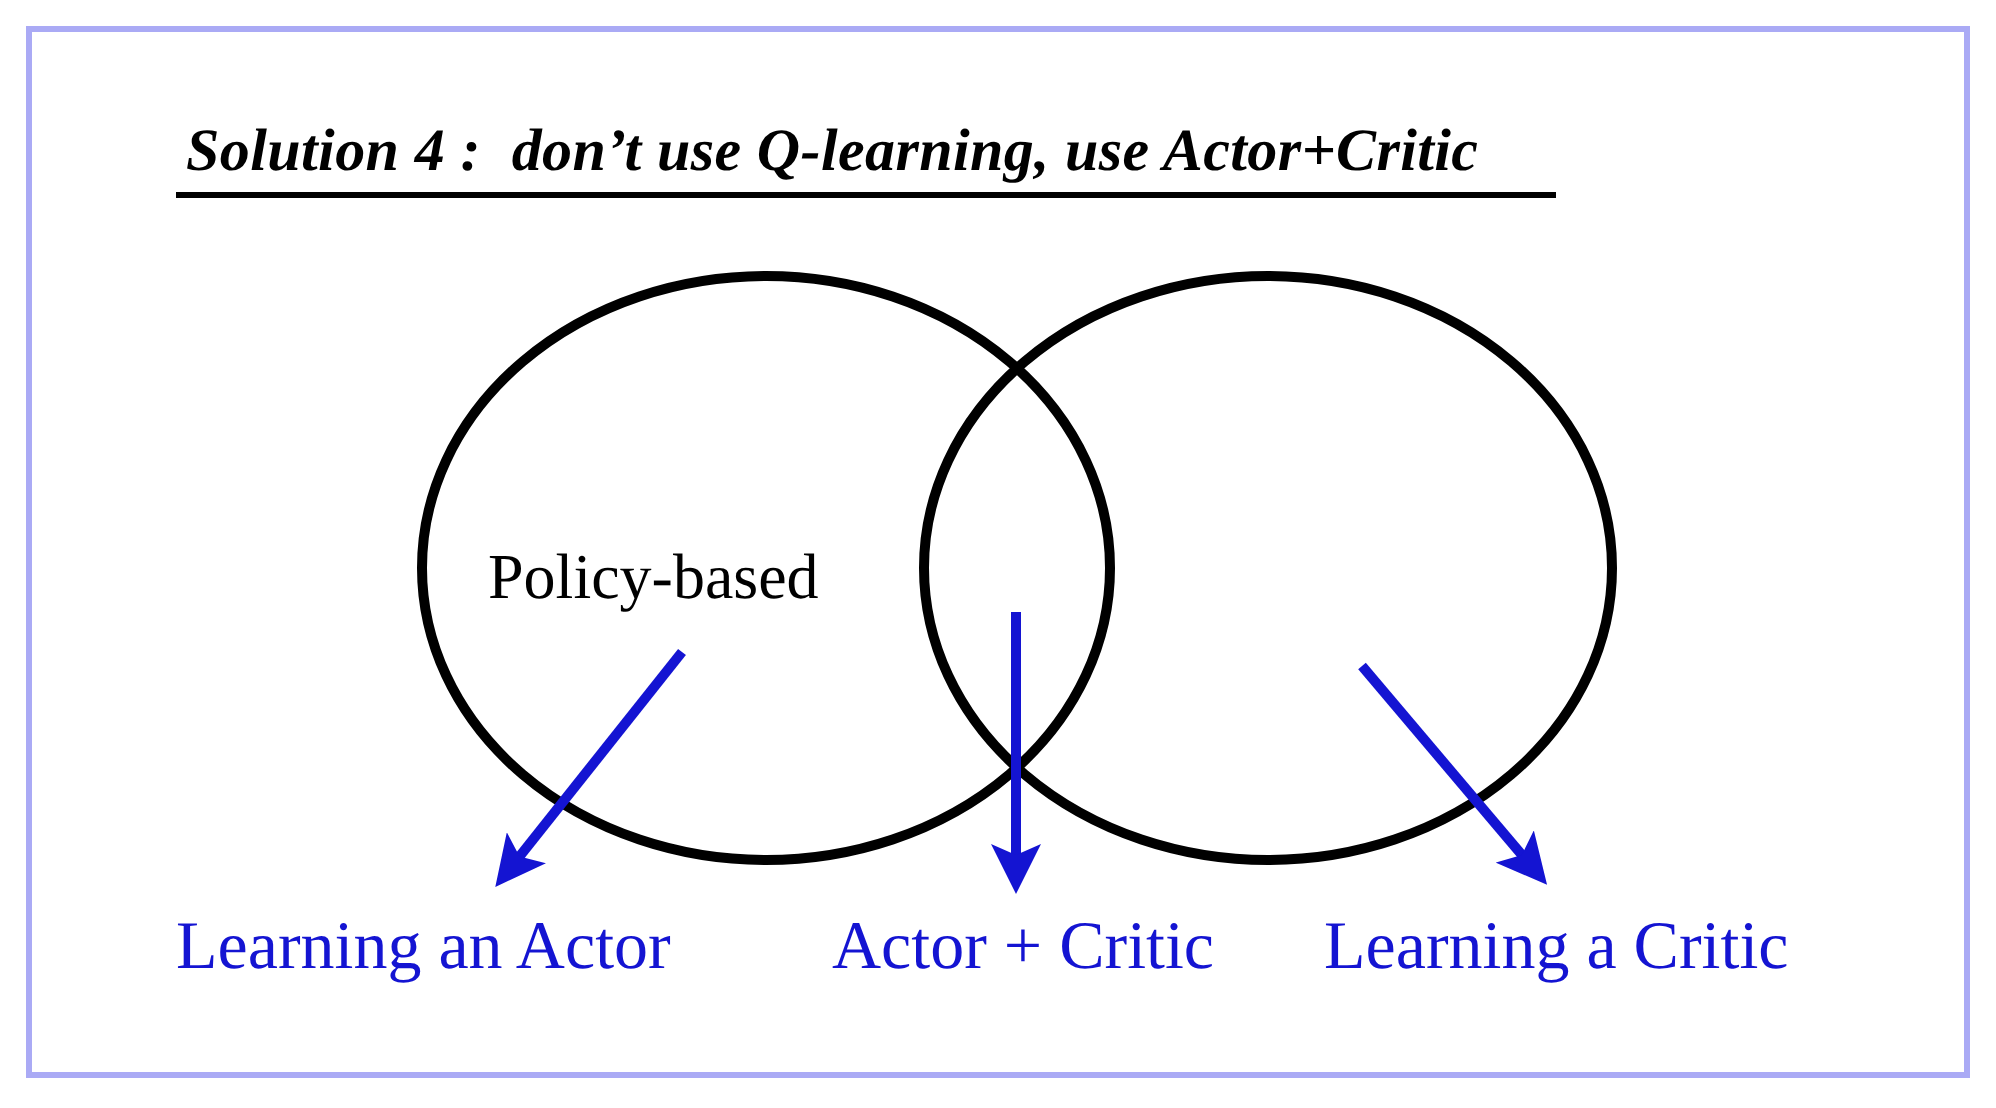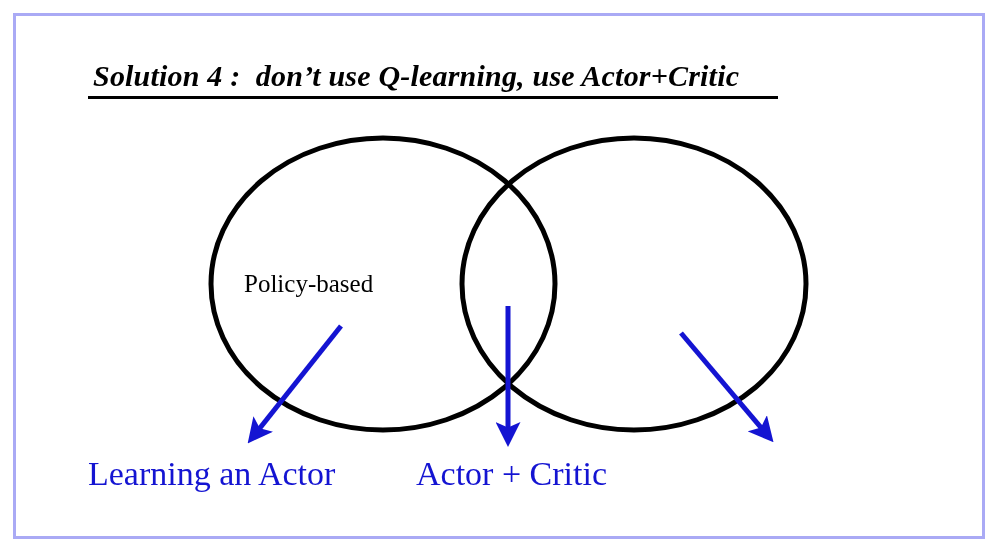--- a/index.html
+++ b/index.html
@@ -64,21 +64,21 @@
     left: 0;
     top: 0;
     width: 998px;
     height: 554px;
   }
 
   
   .venn-label {
     position: absolute;
     font-family: "Liberation Serif", "DejaVu Serif", serif;
-    font-size: 25px;
+    font-size: 32px;
     color: #000000;
     white-space: nowrap;
   }
   #label-policy { left: 244px; top: 270px; }
   #label-value  { left: 585px; top: 270px; }
 
   
   .caption {
     position: absolute;
     font-family: "Liberation Serif", "DejaVu Serif", serif;
@@ -119,14 +119,15 @@
     <line x1="681" y1="333" x2="769" y2="437" stroke="#1414d2" stroke-width="5" marker-end="url(#arrowhead)"></line>
   </svg>
 
   <div class="venn-label" id="label-policy">Policy-based</div>
 
 
   <div class="caption" id="caption-both">Actor + Critic</div>
 
   <div class="caption" id="caption-actor">Learning an Actor</div>
 
+  <div class="caption" id="caption-critic">Learning a Critic</div>
 
 </div>
 
 </body></html>

